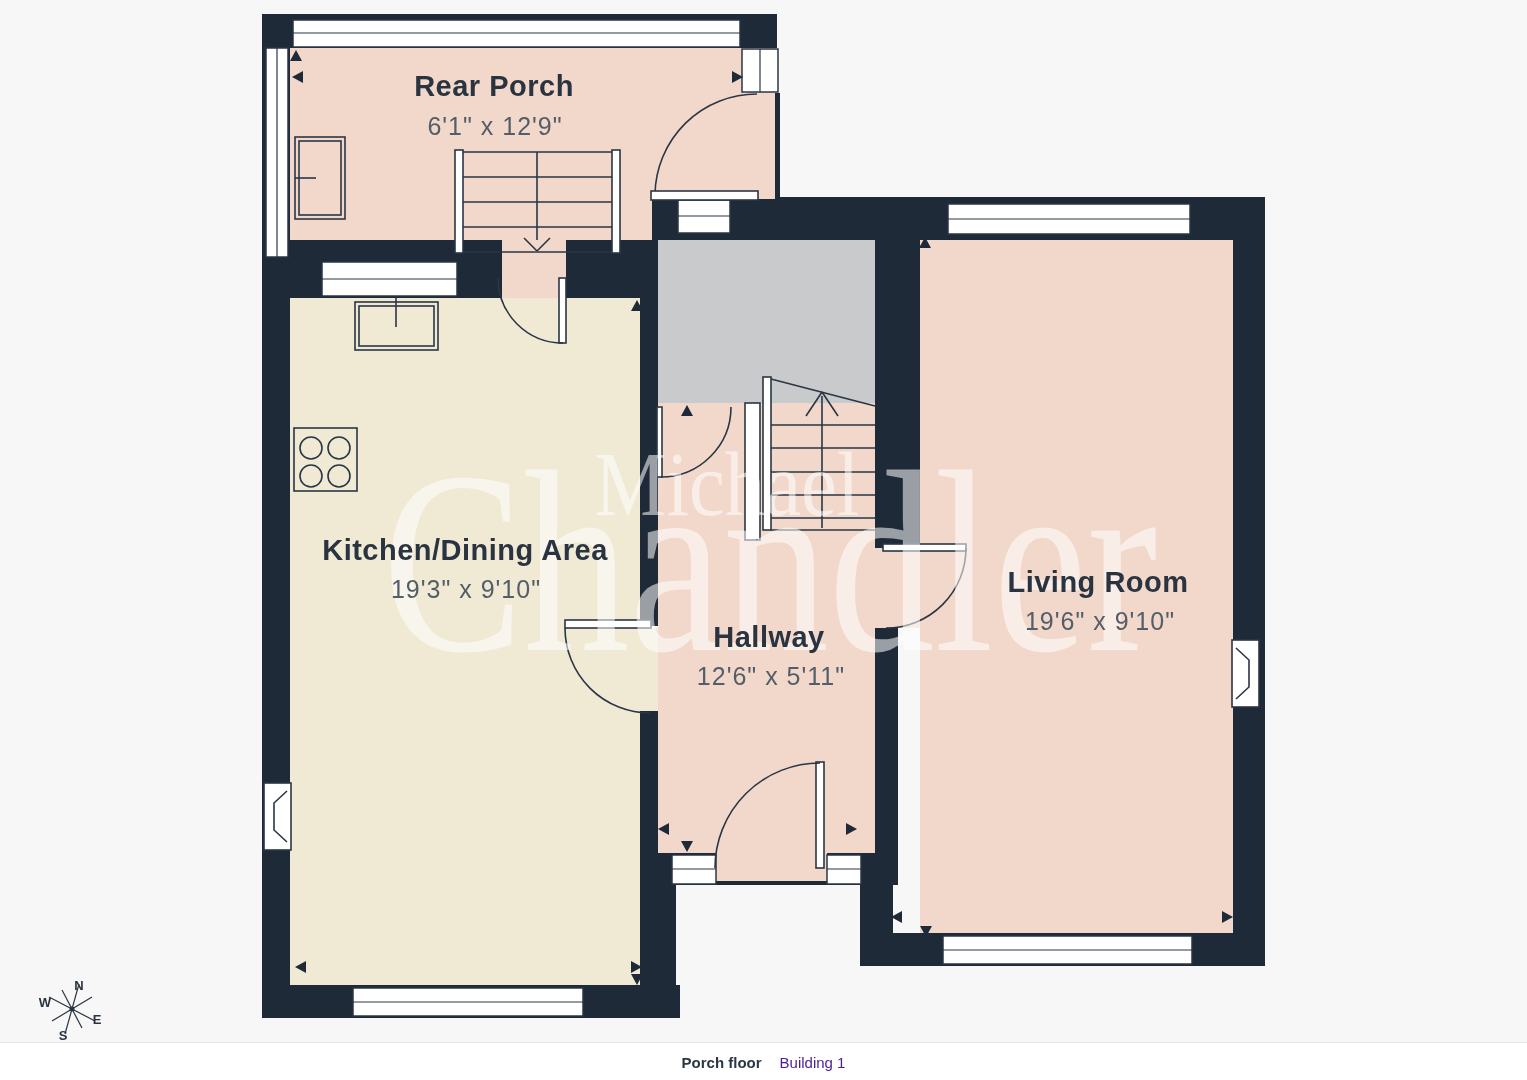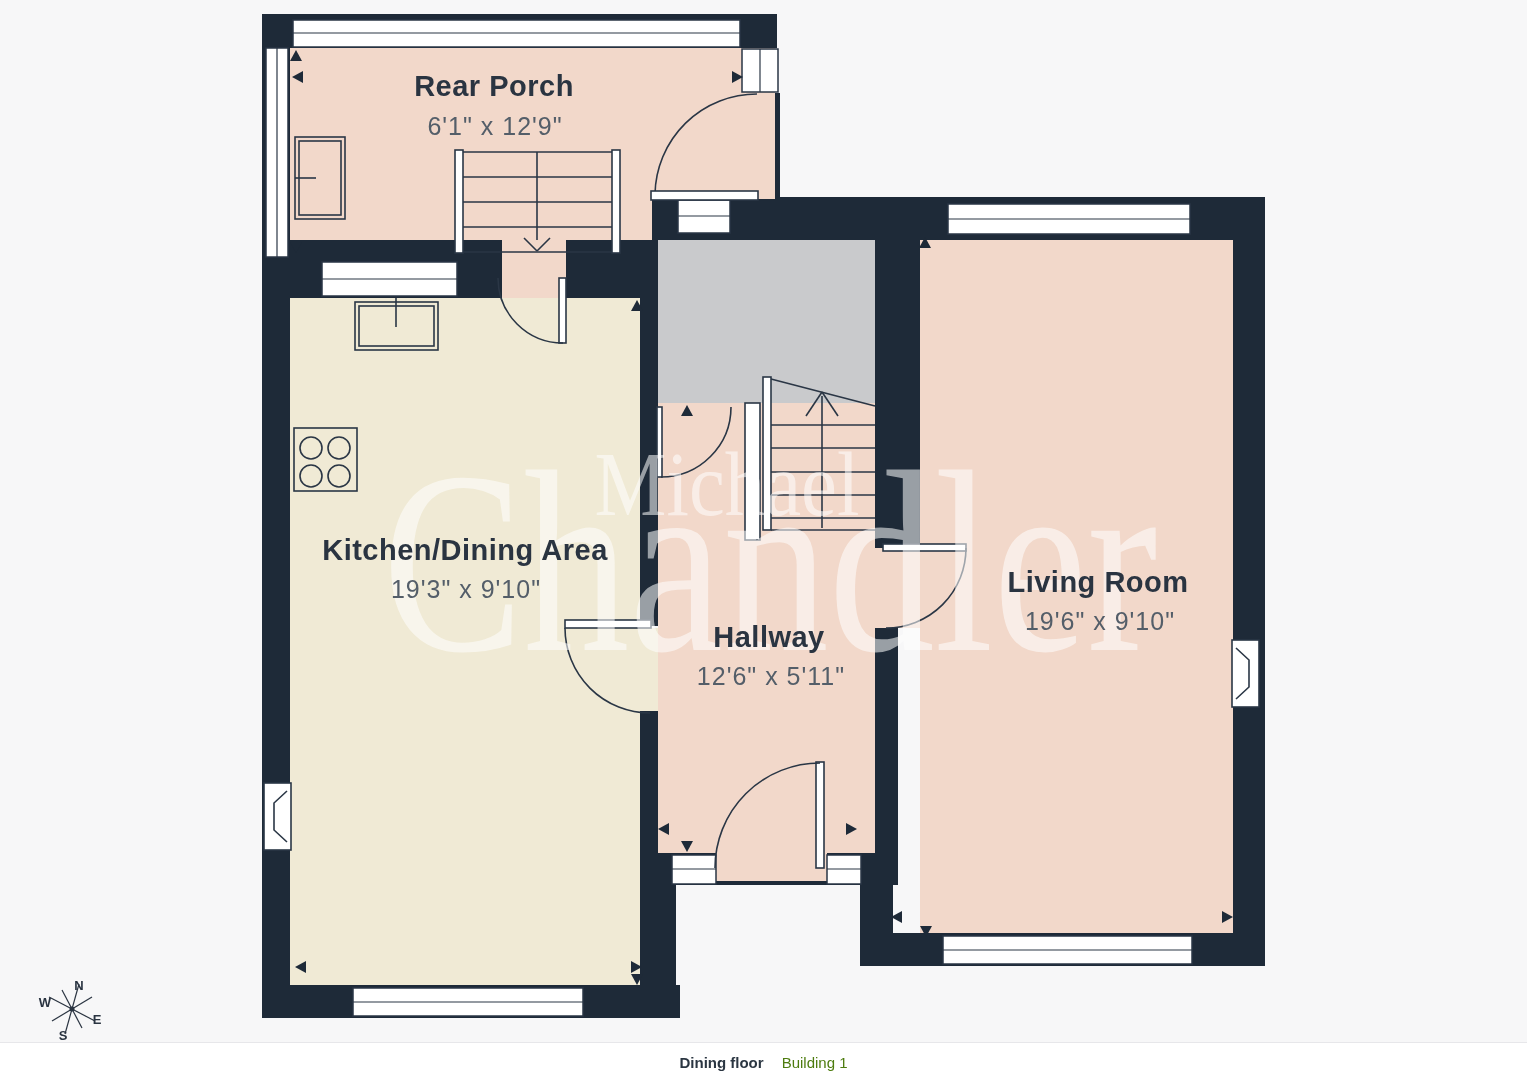--- a/index.html
+++ b/index.html
@@ -2,21 +2,21 @@
 <html><head>
 <meta charset="utf-8">
 <style>
   html,body{margin:0;padding:0;background:#f7f7f8;width:1527px;height:1080px;overflow:hidden;
     font-family:"Liberation Sans", sans-serif;}
   #stage{position:relative;width:1527px;height:1080px;}
   #plan-svg{position:absolute;left:0;top:0;}
   #footer-bar{position:absolute;left:0;top:1042px;width:1527px;height:38px;background:#ffffff;
     border-top:1px solid #e7e7ea;display:flex;align-items:center;justify-content:center;gap:18px;}
   .footer-main{font-size:15px;font-weight:bold;color:#2b3642;}
-  .footer-sub{font-size:15px;color:#4d7c0f;}
+  .footer-sub{font-size:15px;color:#4c1d95;}
   .room-name{font-size:29px;font-weight:bold;fill:#2a3441;letter-spacing:.5px;}
   .room-dims{font-size:25px;fill:#545e69;letter-spacing:1px;}
   .wm{fill:#ffffff;opacity:.55;font-family:"Liberation Serif", serif;}
   .wall{fill:#1e2a38;}
   .win{fill:#ffffff;stroke:#2a3645;stroke-width:1.5;}
   .winline{stroke:#2a3645;stroke-width:1.2;fill:none;}
   .fix{fill:none;stroke:#2a3645;stroke-width:1.6;}
   .fixw{fill:#ffffff;stroke:#2a3645;stroke-width:1.6;}
   .arc{fill:none;stroke:#2a3645;stroke-width:1.6;}
   .dimarrow{fill:#1e2a38;}
@@ -210,16 +210,16 @@
     </g>
     <circle cx="72" cy="1009" r="2.5" fill="#2a3441"></circle>
     <text class="compass-letter" x="79" y="990" text-anchor="middle">N</text>
     <text class="compass-letter" x="97" y="1024" text-anchor="middle">E</text>
     <text class="compass-letter" x="63" y="1040" text-anchor="middle">S</text>
     <text class="compass-letter" x="45" y="1007" text-anchor="middle">W</text>
   </g>
 </svg>
 
   <div id="footer-bar">
-    <span class="footer-main">Dining floor</span>
+    <span class="footer-main">Porch floor</span>
     <span class="footer-sub">Building 1</span>
   </div>
 </div>
 
 </body></html>

